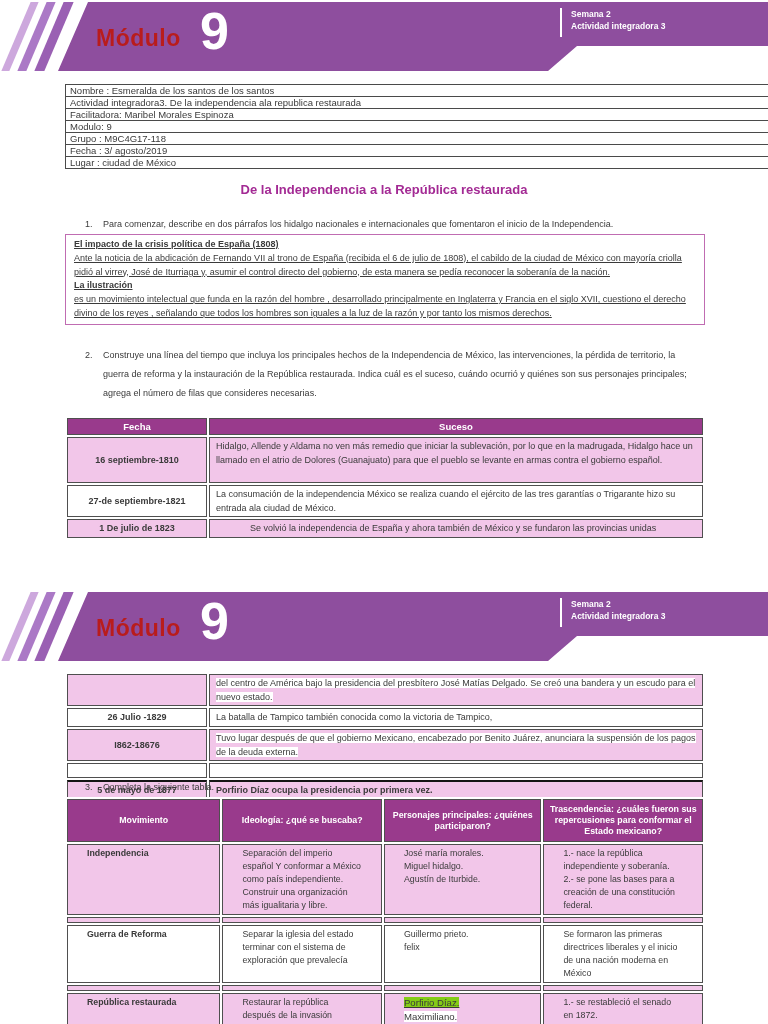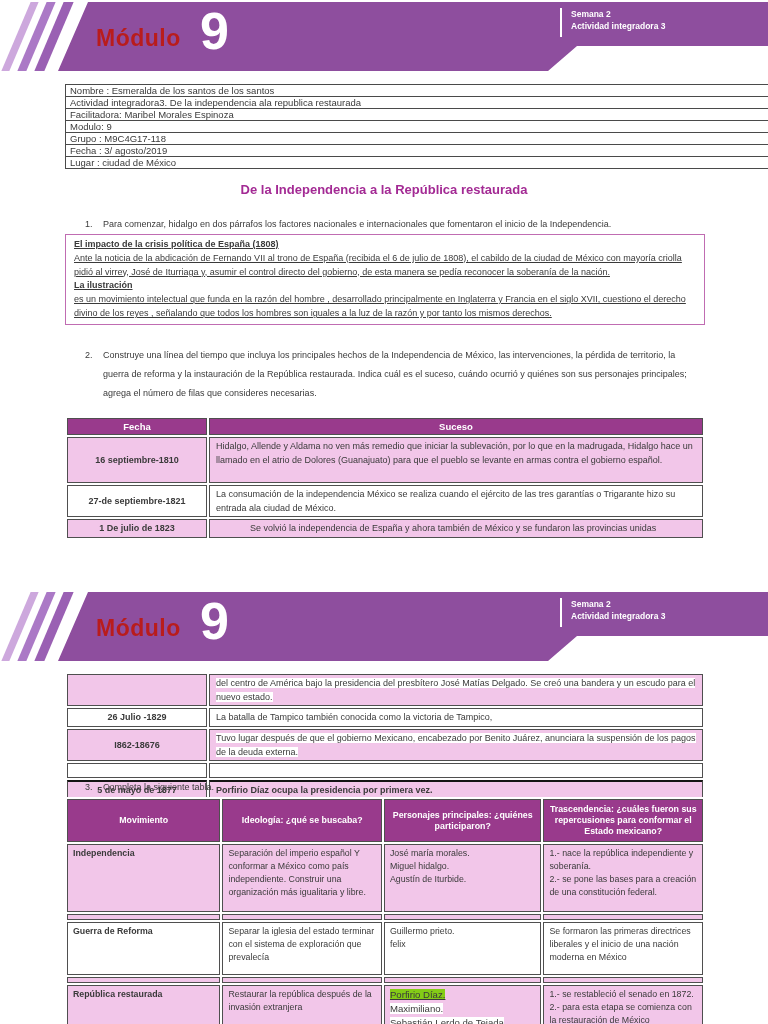--- a/index.html
+++ b/index.html
@@ -35,21 +35,21 @@
   .pink{background:#f2c6e9;}
   .white{background:#ffffff;}
   .fecha{font-weight:bold;text-align:center;font-size:9px;padding:2px 3px;line-height:13px;vertical-align:middle!important;}
   .suceso{font-size:9px;padding:1px 6px;line-height:14px;}
   .suceso.bold{font-weight:bold;}
   .hl-white{background:#ffffff;}
   .hl-magenta{background:#84cc16;text-decoration:underline;}
   .thick-top{border-top:2px solid #141414!important;}
   .empty-cell{height:12px;}
   table.mov th{font-size:8.8px;line-height:11px;padding:4px 3px;}
-  table.mov td{font-size:8.8px;line-height:13px;padding:2px 5px;}
+  table.mov td{font-size:8.8px;line-height:13px;padding:2px 19px;}
   .mov-name{font-weight:bold;}
   .spacer-cell{height:4px;padding:0!important;}
   .pline{white-space:nowrap;}
   .pline .hl-white, .pline .hl-magenta{font-size:9.6px;}
 </style>
 </head>
 <body>
 
 <div class="m9-header" style="top:0;">
   <div class="m9-band"></div>
@@ -88,21 +88,21 @@
       <tr>
         <td>Lugar : ciudad de México</td>
       </tr>
     </tbody>
 </table>
 
 <div class="doc-title abs" style="top:182px;">De la Independencia a la República restaurada</div>
 
 <div class="question abs" style="top:215px;left:85px;width:618px;">
   <span class="qnum">1.</span>
-  <span>Para comenzar, hidalgo en dos párrafos los factores nacionales e internacionales que fomentaron el inicio de la Independencia.</span>
+  <span>Para comenzar, describe en dos párrafos los hidalgo nacionales e internacionales que fomentaron el inicio de la Independencia.</span>
 </div>
 
 <div class="answer-box abs" style="top:234px;left:65px;">
   <b>El impacto de la crisis política de España (1808)</b>
   <div>Ante la noticia de la abdicación de Fernando  VII al trono de España  (recibida el 6 de julio de 1808), el cabildo de la ciudad de México con mayoría criolla pidió al virrey, José de Iturriaga y, asumir el control directo del gobierno, de esta manera se pedía reconocer  la soberanía de la nación.</div>
   <b>La ilustración</b>
   <div>es un movimiento intelectual que  funda en la razón del hombre , desarrollado principalmente en Inglaterra y Francia en el siglo XVII, cuestiono el  derecho divino de los reyes , señalando que todos los hombres son iguales a la luz de la razón  y por tanto los mismos derechos.</div>
 </div>
 
 <div class="question abs" style="top:346px;left:85px;width:612px;">

